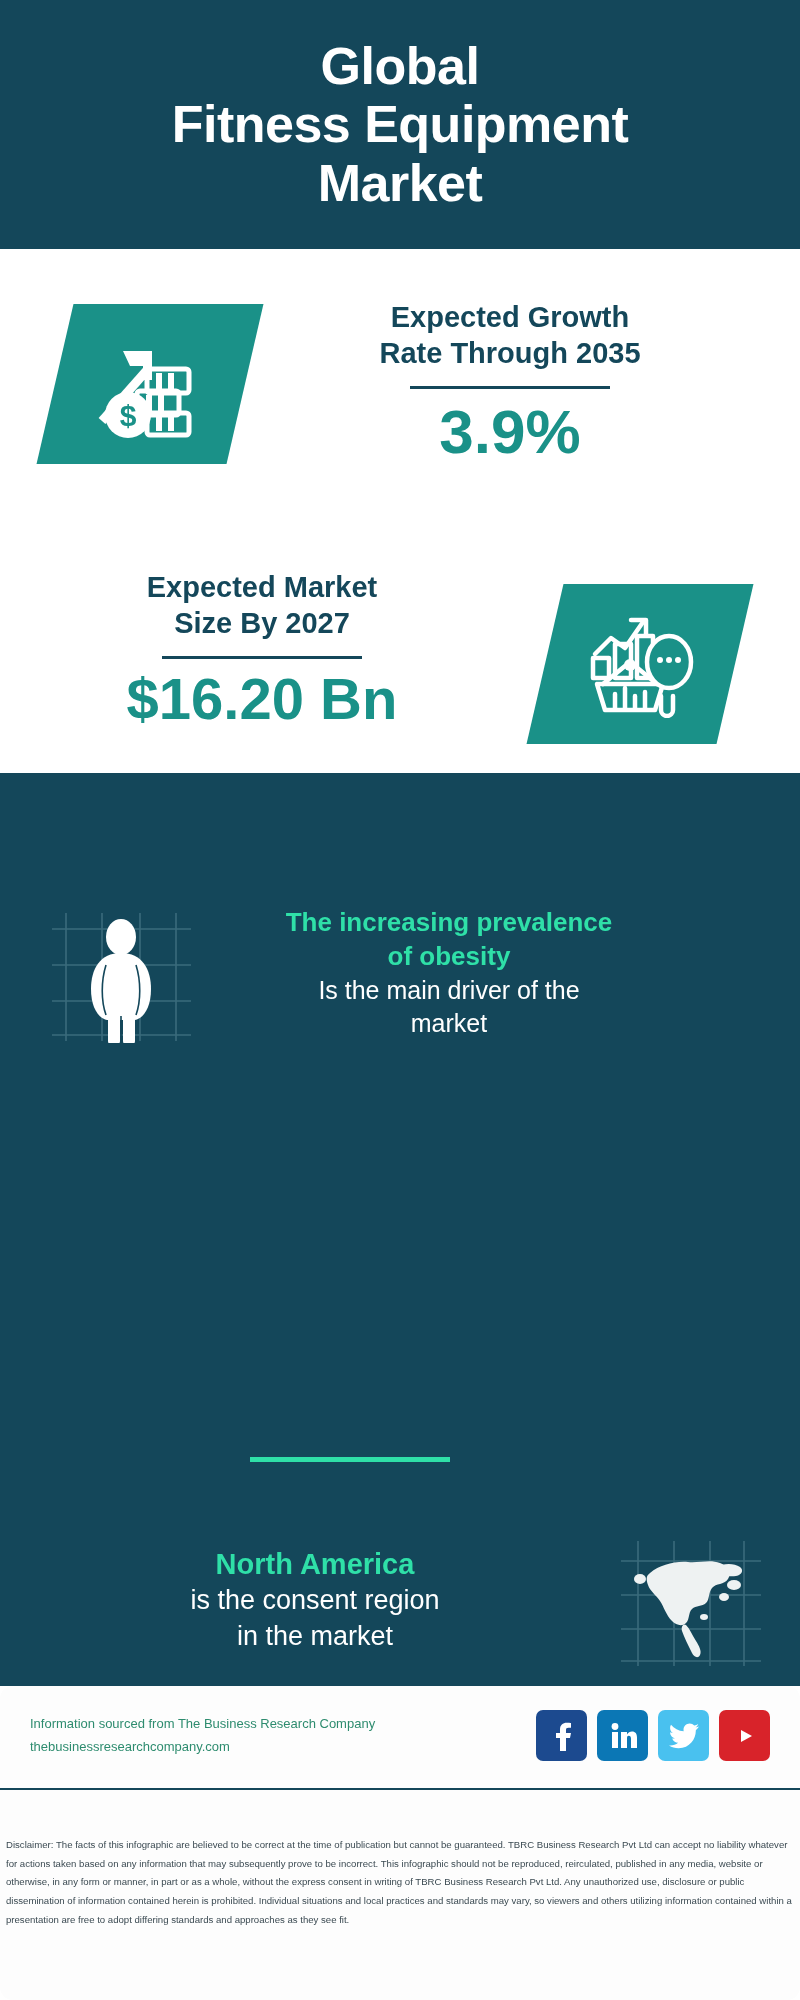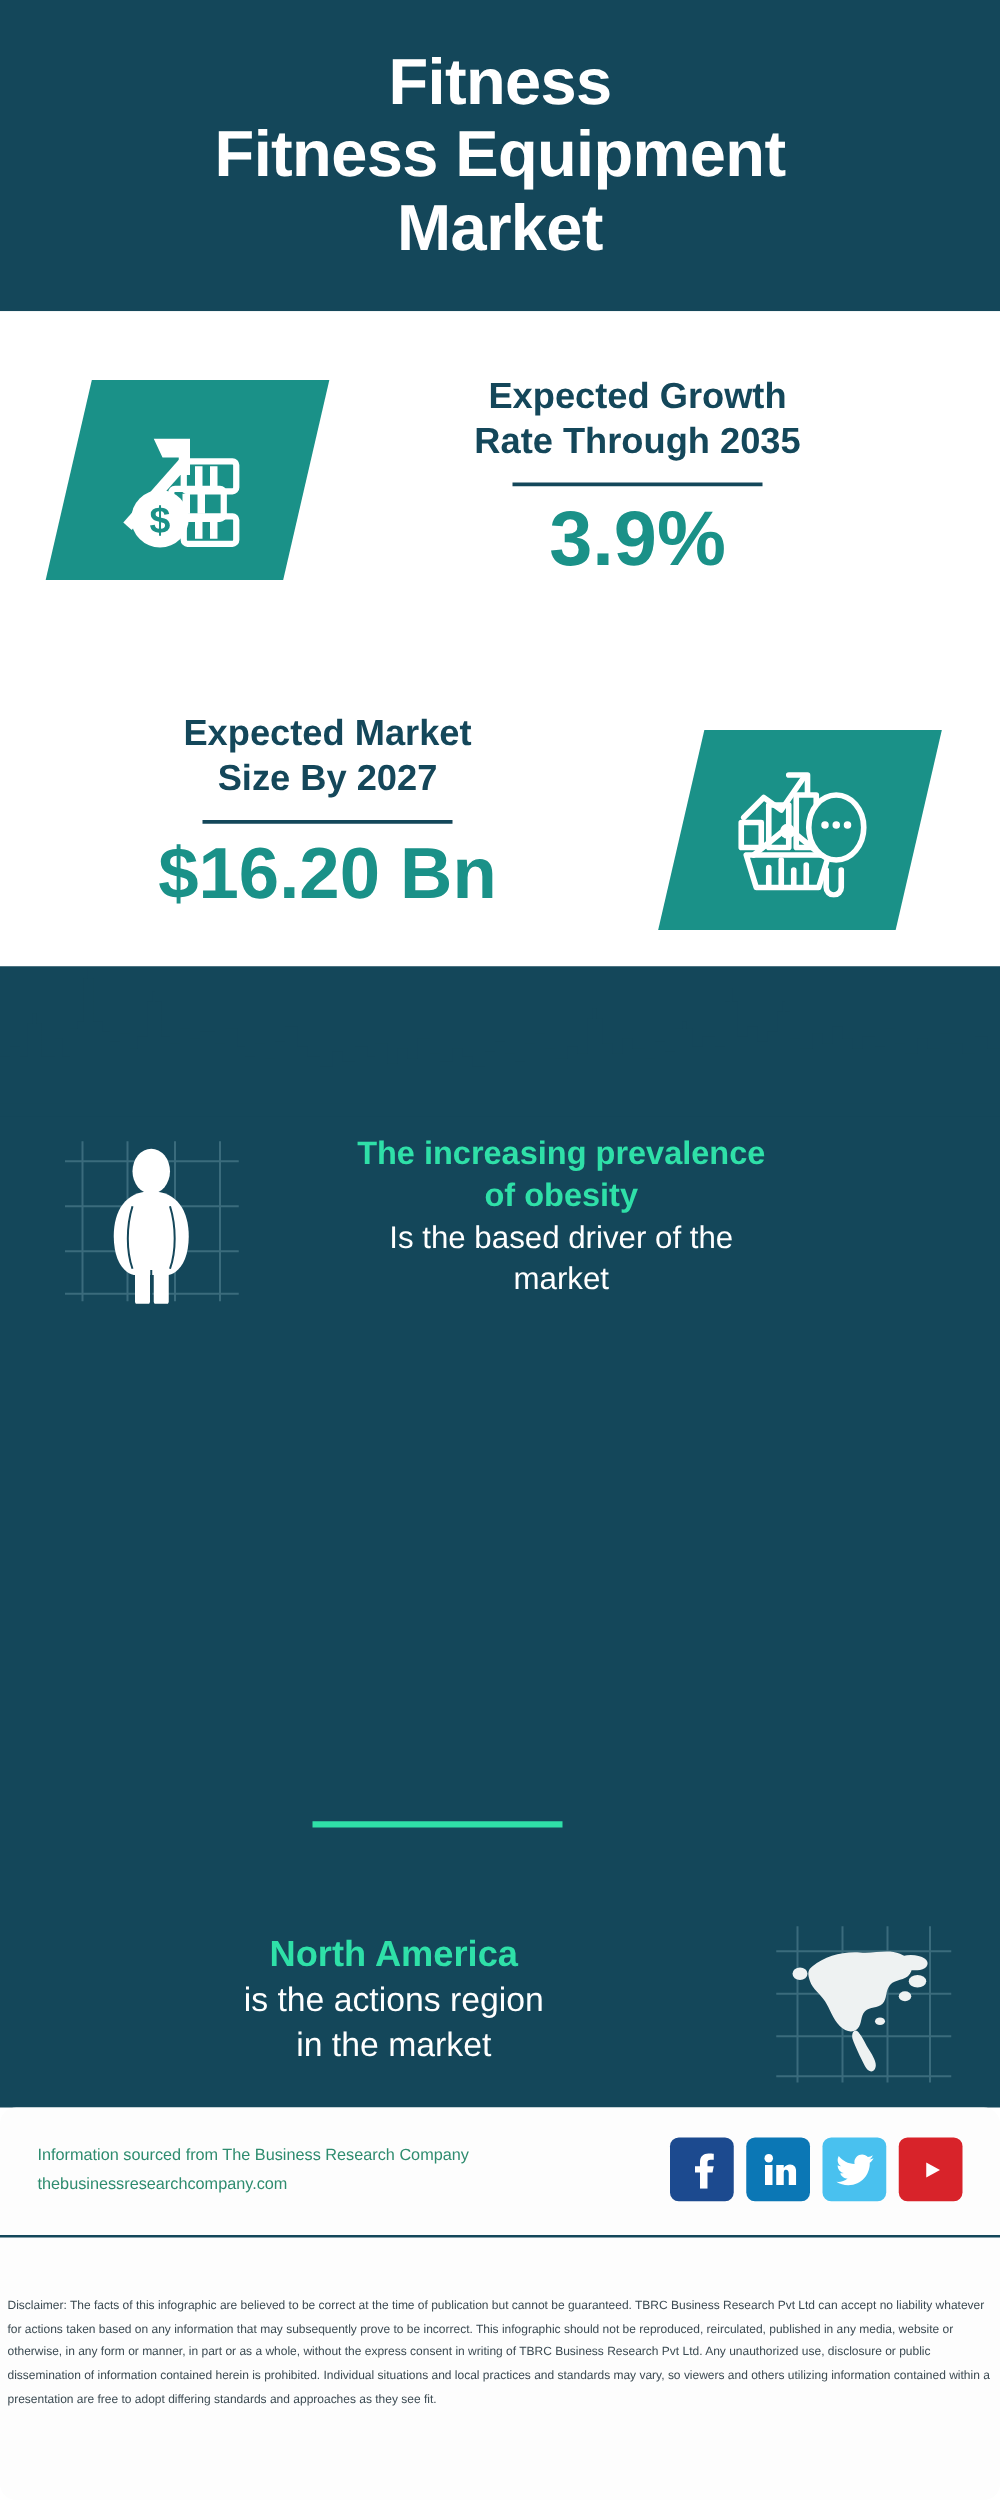--- a/index.html
+++ b/index.html
@@ -225,21 +225,21 @@
     font-family: "Liberation Sans", sans-serif;
   }
 </style>
 </head>
 <body>
 
 <div class="page">
 
   <div class="header">
     <div class="header-title">
-      <div>Fitness</div>
+      <div>Global</div>
       <div>Fitness Equipment</div>
       <div>Market</div>
     </div>
   </div>
 
   <div class="stats">
 
     <div class="tile" style="left:55px; top:55px;">
       <div class="tile-inner">
         <svg width="120" height="110" viewBox="0 0 120 110">
@@ -367,32 +367,32 @@
           <g fill="none" stroke="#14475a" stroke-width="1.6">
             <path d="M62 62 C57 78 57 98 62 112"></path>
             <path d="M92 62 C97 78 97 98 92 112"></path>
             <path d="M77 113 L77 140"></path>
           </g>
         </svg>
       </div>
       <div class="driver-text">
         <div class="accent-line">The increasing prevalence</div>
         <div class="accent-line">of obesity</div>
-        <div class="plain-line">Is the based driver of the</div>
+        <div class="plain-line">Is the main driver of the</div>
         <div class="plain-line">market</div>
       </div>
     </div>
   </div>
 
   <div class="divider"></div>
 
   <div class="region-block">
     <div class="region-text">
       <div class="accent-line" style="font-size:29px;">North America</div>
-      <div class="plain-line" style="font-size:27px;">is the actions region</div>
+      <div class="plain-line" style="font-size:27px;">is the consent region</div>
       <div class="plain-line" style="font-size:27px;">in the market</div>
     </div>
     <div class="map-icon">
       <svg viewBox="0 0 150 135">
         <g stroke="#3a6b7c" stroke-width="1.6" fill="none">
           <line x1="5" y1="28" x2="145" y2="28"></line>
           <line x1="5" y1="62" x2="145" y2="62"></line>
           <line x1="5" y1="96" x2="145" y2="96"></line>
           <line x1="5" y1="128" x2="145" y2="128"></line>
           <line x1="22" y1="8" x2="22" y2="133"></line>

